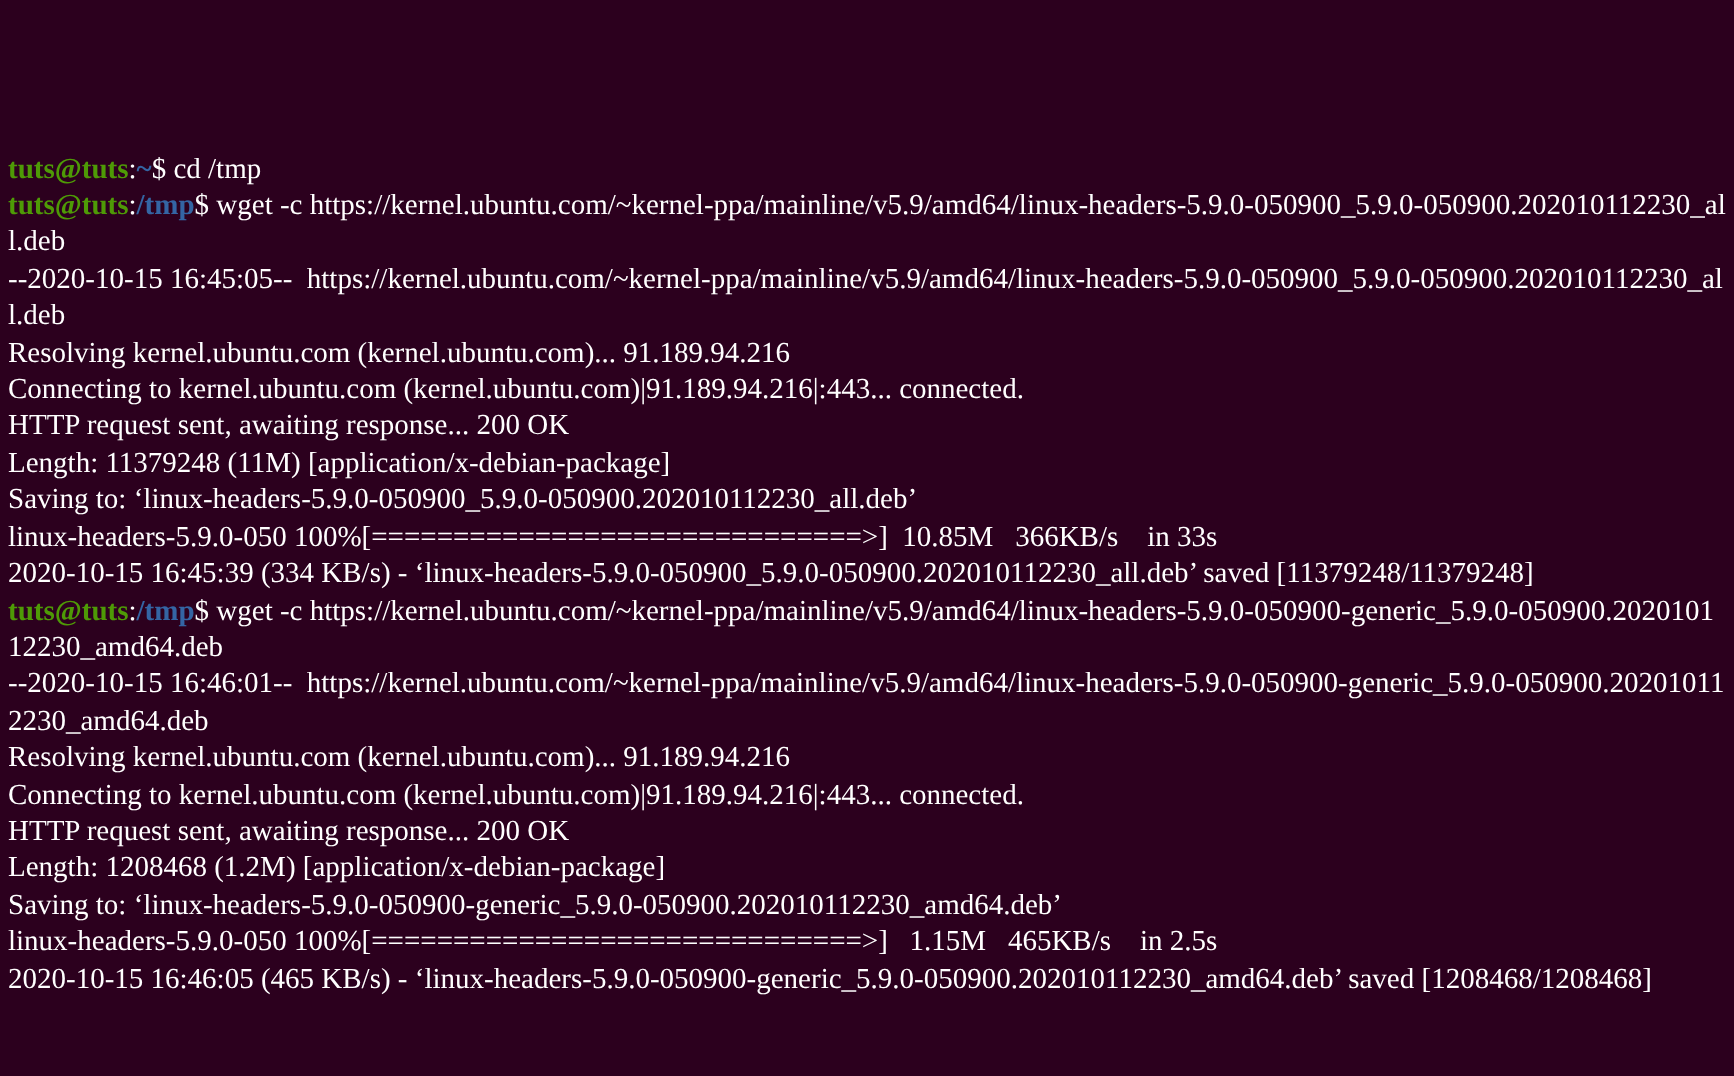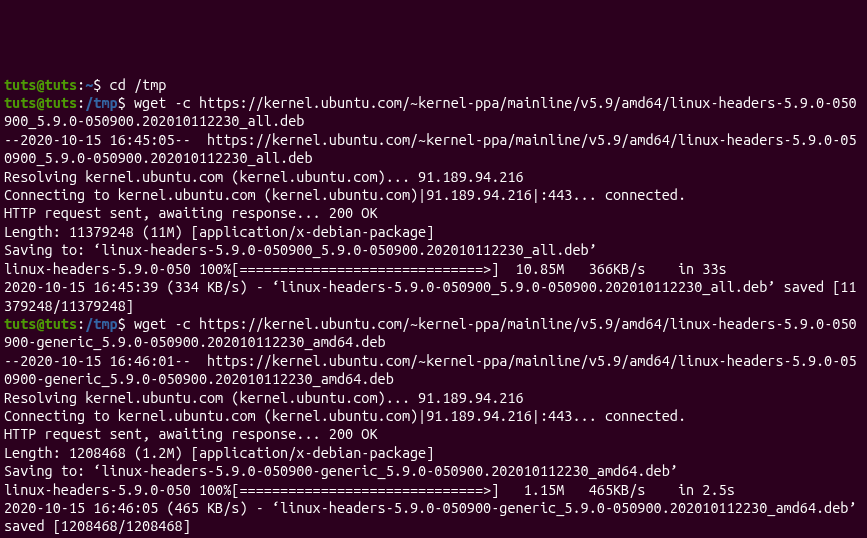--- a/index.html
+++ b/index.html
@@ -1,18 +1,19 @@
 <!DOCTYPE html>
 <html><head>
   <meta charset="utf-8">
   <style>
     * {
       margin: 0;
       padding: 0;
       box-sizing: border-box;
+      font-family: Liberation Serif, serif;
     }
     body {
       background: #2c001e;
       font-family: 'Ubuntu Mono', 'DejaVu Sans Mono', 'Courier New', monospace;
       font-size: 14.5px;
       line-height: 1.27;
       color: #ffffff;
       padding: 2px 4px;
       width: 867px;
       height: 538px;

